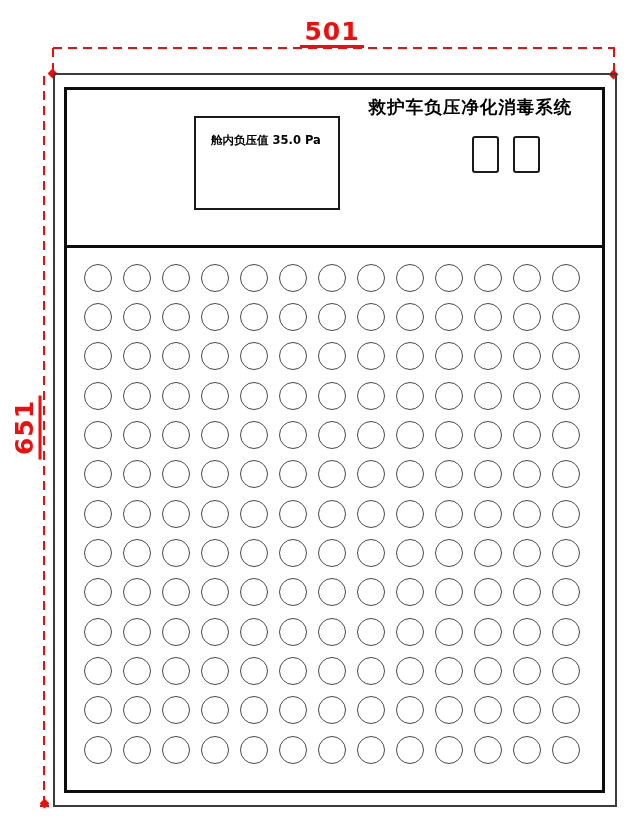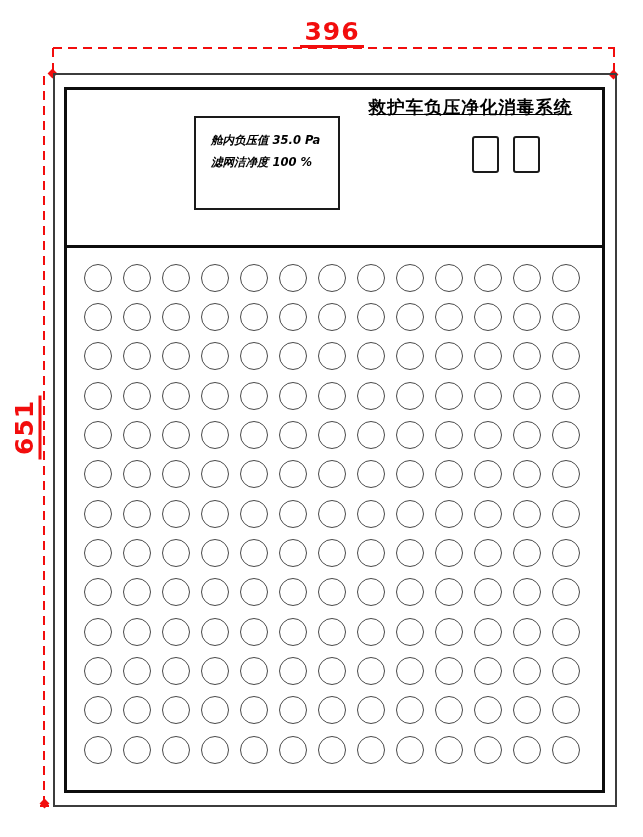--- a/index.html
+++ b/index.html
@@ -35,21 +35,20 @@
   .outer-rect{border:2px solid var(--mid);}
   .inner-rect{border:3px solid #0d0d0d;}
   .divider{height:3px;background:#0d0d0d;}
   .sys-title{
     font-size:17.5px;font-weight:bold;color:#000;
     text-align:center;letter-spacing:1px;white-space:nowrap;
   }
   .info-box{
     border:2px solid var(--dark);
     padding:12px 0 0 15px;
-    font-style:italic;
   }
   .info-line{
     font-size:11.5px;font-weight:bold;color:#000;
     line-height:21.5px;white-space:nowrap;
   }
   .sq-button{
     width:27px;height:37px;
     border:2px solid var(--dark);
     border-radius:3px;background:#fff;
   }
@@ -66,34 +65,33 @@
 <div class="abs dash-h" style="left:53px;top:47px;width:562px;"></div>
 <div class="abs dash-v" style="left:52px;top:48px;height:26px;"></div>
 <div class="abs dash-v" style="left:613px;top:48px;height:28px;"></div>
 <div class="abs dash-v" style="left:43px;top:76px;height:730px;"></div>
 <div class="abs dash-h" style="left:40px;top:805px;width:15px;"></div>
 
 <div class="abs diamond" style="left:49px;top:70px;"></div>
 <div class="abs diamond" style="left:610px;top:71px;"></div>
 <div class="abs diamond" style="left:41px;top:800px;"></div>
 
-<div class="abs dim-label" style="left:300px;top:18px;width:64px;">396</div>
+<div class="abs dim-label" style="left:300px;top:18px;width:64px;">501</div>
 
 <div class="abs dim-label" style="left:-6px;top:412px;width:64px;height:31px;transform:rotate(-90deg);">651</div>
 
 <div class="abs outer-rect" style="left:53px;top:73px;width:564px;height:734px;"></div>
 <div class="abs inner-rect" style="left:64px;top:87px;width:541px;height:706px;"></div>
 
 <div class="abs divider" style="left:67px;top:245px;width:535px;"></div>
 
-<div class="abs sys-title" style="left:358px;top:95px;width:225px;text-decoration:underline;">救护车负压净化消毒系统</div>
+<div class="abs sys-title" style="left:358px;top:95px;width:225px;">救护车负压净化消毒系统</div>
 
 <div class="abs info-box" style="left:194px;top:116px;width:146px;height:94px;">
   <div class="info-line">舱内负压值 35.0 Pa</div>
-  <div class="info-line">滤网洁净度 100 %</div>
 </div>
 
 <div class="abs sq-button" style="left:472px;top:136px;"></div>
 <div class="abs sq-button" style="left:513px;top:136px;"></div>
 
 <div id="vent-grid" class="abs vent-grid" style="left: 78px; top: 258px; grid-template-columns: repeat(13, 39px); grid-auto-rows: 39.35px;">
     <div class="vent-cell">
       <div class="vent-hole"></div>
     </div>
     <div class="vent-cell">

